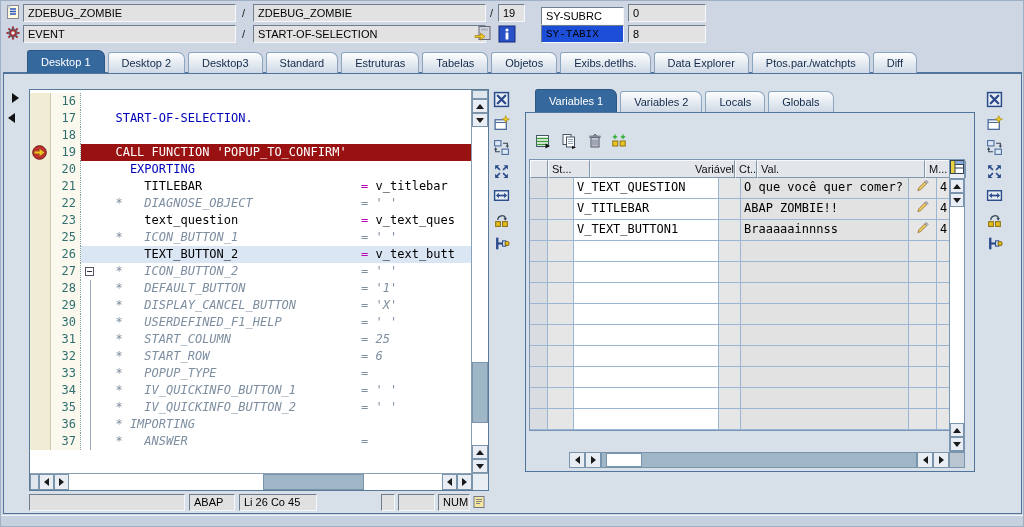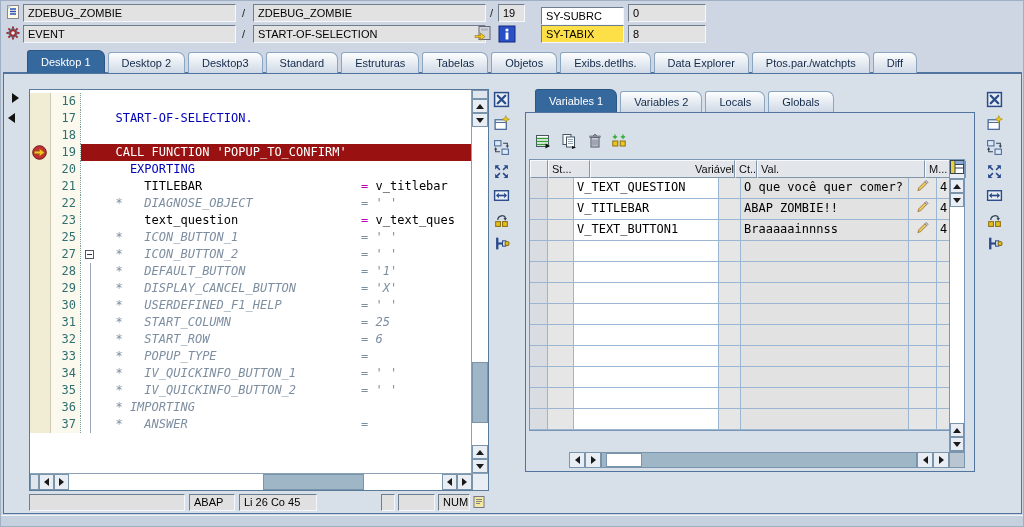--- a/index.html
+++ b/index.html
@@ -3,21 +3,21 @@
 <meta charset="utf-8">
 <style>
   html,body{margin:0;padding:0;background:#b8c4d4;}
   .window{position:relative;width:1024px;height:527px;background:#cdd6e2;overflow:hidden;
           font-family:"Liberation Sans",sans-serif;border:1px solid #9fb0c4;box-sizing:border-box;}
   
   .fld{position:absolute;height:18px;background:#e2e2e2;border:1px solid;
        border-color:#6e7e8e #f4f8fc #f4f8fc #6e7e8e;font-size:11px;line-height:16px;
        padding-left:4px;color:#000;box-sizing:border-box;white-space:nowrap;overflow:hidden;}
   .fld.white{background:#ffffff;}
-  .fld.yellow{background:#fde047;}
+  .fld.yellow{background:#1d4ed8;font-family:Liberation Mono, monospace;}
   .sep{position:absolute;font-size:11px;color:#222;}
   .hicon{position:absolute;width:18px;height:18px;}
   
   .tabsrow{position:absolute;display:flex;align-items:flex-end;z-index:3;}
   .tab{height:20px;line-height:20px;padding:0 13px;margin-right:3px;font-size:11px;color:#13294a;
        background:linear-gradient(#fdfefe,#cfd9e6);border:1px solid #8aa5c0;border-bottom:none;
        border-radius:3px 7px 0 0;cursor:default;white-space:nowrap;}
   .tab.active{height:22px;line-height:22px;background:#35689d;color:#ffffff;border-color:#2c5684;}
   .content-bg{position:absolute;left:2px;top:71px;width:1019px;height:442px;background:#d7dfe9;
               border:1px solid #51749f;border-top:2px solid #51749f;box-sizing:border-box;z-index:0;}
@@ -161,20 +161,21 @@
           <div class="crow"><div class="cg"></div><div class="cn">18</div><div class="cx"><div class="cf"></div><div class="cc"></div></div></div>
           <div class="crow"><div class="cg"><span class="bpic"><svg viewBox="0 0 15 15" width="15" height="15">
                   <circle cx="7.5" cy="7.5" r="6.8" fill="#c03030" stroke="#701818"></circle>
                   <path d="M2.5 6.3 H7.5 V3.8 L12.5 7.5 L7.5 11.2 V8.7 H2.5 Z" fill="#f0c820" stroke="#907010" stroke-width="0.5"></path>
                 </svg></span></div><div class="cn">19</div><div class="cx hl-stmt"><div class="cf"></div><div class="cc"><span class="wh">  CALL FUNCTION 'POPUP_TO_CONFIRM'</span></div></div></div>
           <div class="crow"><div class="cg"></div><div class="cn">20</div><div class="cx"><div class="cf"></div><div class="cc"><span class="kw">    EXPORTING</span></div></div></div>
           <div class="crow"><div class="cg"></div><div class="cn">21</div><div class="cx"><div class="cf"></div><div class="cc"><span class="id">      TITLEBAR                      </span><span class="op">= </span><span class="id">v_titlebar</span></div></div></div>
           <div class="crow"><div class="cg"></div><div class="cn">22</div><div class="cx"><div class="cf"></div><div class="cc"><span class="cm">  *   DIAGNOSE_OBJECT               = ' '</span></div></div></div>
           <div class="crow"><div class="cg"></div><div class="cn">23</div><div class="cx"><div class="cf"></div><div class="cc"><span class="id">      text_question                 </span><span class="op">= </span><span class="id">v_text_ques</span></div></div></div>
           <div class="crow"><div class="cg"></div><div class="cn">25</div><div class="cx"><div class="cf"></div><div class="cc"><span class="cm">  *   ICON_BUTTON_1                 = ' '</span></div></div></div>
+          <div class="crow"><div class="cg"></div><div class="cn">26</div><div class="cx hl-sel"><div class="cf"></div><div class="cc"><span class="id">      TEXT_BUTTON_2                 </span><span class="op">= </span><span class="id">v_text_butt</span></div></div></div>
           <div class="crow"><div class="cg"></div><div class="cn">27</div><div class="cx"><div class="cf"><span class="fbox"></span></div><div class="cc"><span class="cm">  *   ICON_BUTTON_2                 = ' '</span></div></div></div>
           <div class="crow"><div class="cg"></div><div class="cn">28</div><div class="cx"><div class="cf fline"></div><div class="cc"><span class="cm">  *   DEFAULT_BUTTON                = '1'</span></div></div></div>
           <div class="crow"><div class="cg"></div><div class="cn">29</div><div class="cx"><div class="cf fline"></div><div class="cc"><span class="cm">  *   DISPLAY_CANCEL_BUTTON         = 'X'</span></div></div></div>
           <div class="crow"><div class="cg"></div><div class="cn">30</div><div class="cx"><div class="cf fline"></div><div class="cc"><span class="cm">  *   USERDEFINED_F1_HELP           = ' '</span></div></div></div>
           <div class="crow"><div class="cg"></div><div class="cn">31</div><div class="cx"><div class="cf fline"></div><div class="cc"><span class="cm">  *   START_COLUMN                  = 25</span></div></div></div>
           <div class="crow"><div class="cg"></div><div class="cn">32</div><div class="cx"><div class="cf fline"></div><div class="cc"><span class="cm">  *   START_ROW                     = 6</span></div></div></div>
           <div class="crow"><div class="cg"></div><div class="cn">33</div><div class="cx"><div class="cf fline"></div><div class="cc"><span class="cm">  *   POPUP_TYPE                    =</span></div></div></div>
           <div class="crow"><div class="cg"></div><div class="cn">34</div><div class="cx"><div class="cf fline"></div><div class="cc"><span class="cm">  *   IV_QUICKINFO_BUTTON_1         = ' '</span></div></div></div>
           <div class="crow"><div class="cg"></div><div class="cn">35</div><div class="cx"><div class="cf fline"></div><div class="cc"><span class="cm">  *   IV_QUICKINFO_BUTTON_2         = ' '</span></div></div></div>
           <div class="crow"><div class="cg"></div><div class="cn">36</div><div class="cx"><div class="cf fline"></div><div class="cc"><span class="cm">  * IMPORTING</span></div></div></div>

